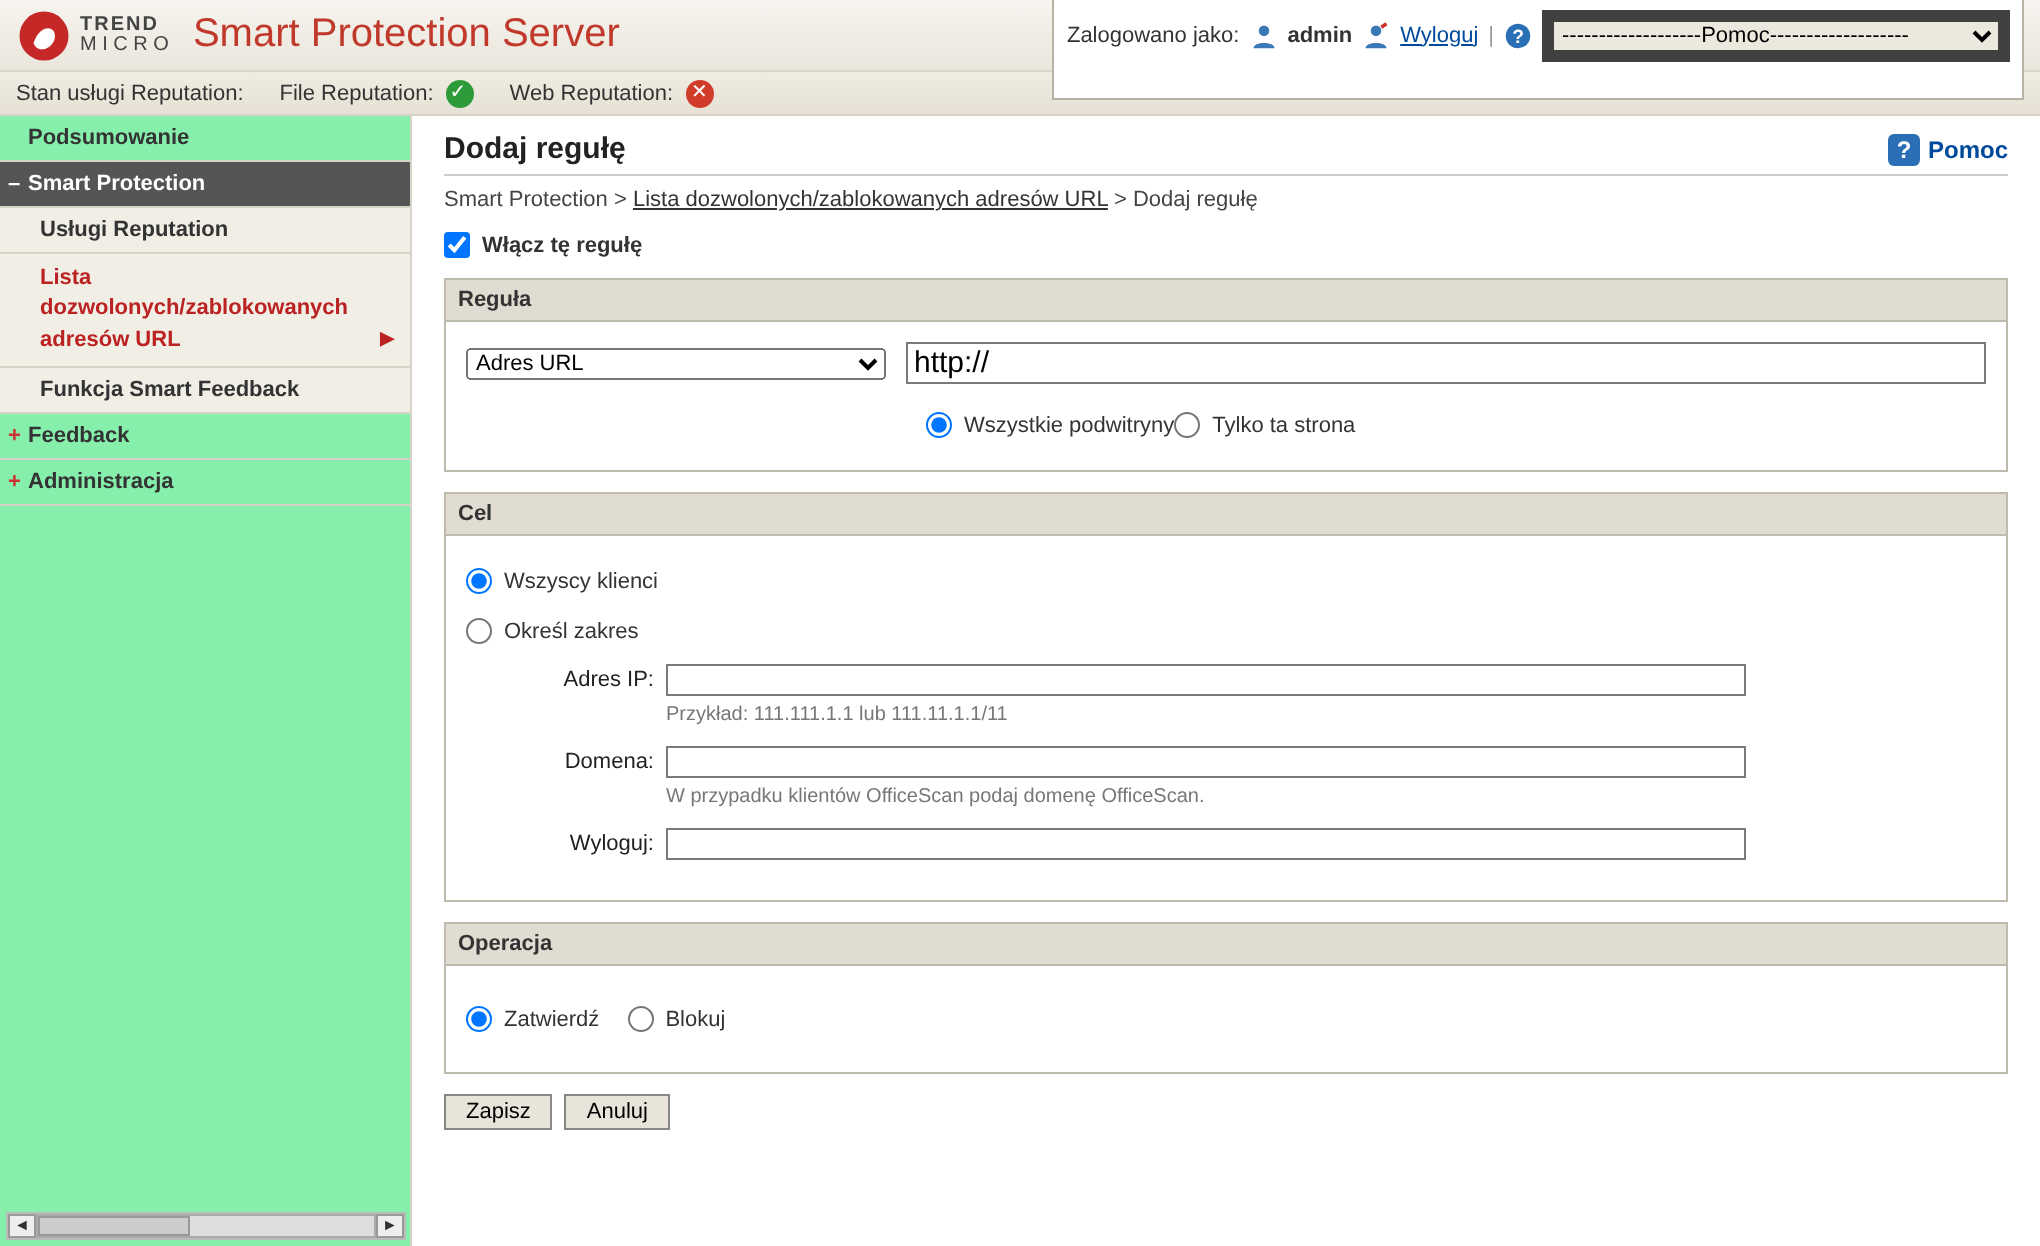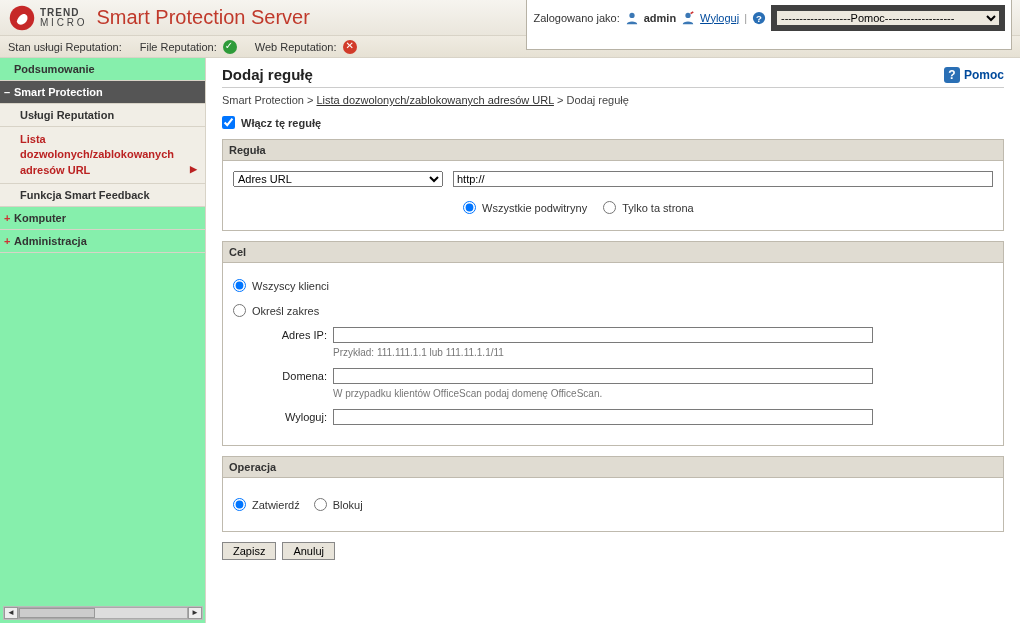--- a/index.html
+++ b/index.html
@@ -151,22 +151,22 @@
     background:#e0dcd2;
     font-weight:bold;
     font-size:11px;
     padding:4px 6px;
     border-bottom:1px solid #bfbaae;
   }
   .panel-b { padding:10px; }
 
   .regula-row { display:flex; align-items:center; gap:10px; }
   select.url-type { width:210px; font-size:11px; }
-  input.url-input { flex:1; font-size:11px; padding:1px 3px; border:1px solid #7a7a7a; background:#fff;}
-  .sub-radio-row { margin-top:8px; margin-left:230px; display:flex; gap:16px; font-size:11px; }
+  input.url-input { flex:1; font-size:15px; padding:1px 3px; border:1px solid #7a7a7a; background:#fff;}
+  .sub-radio-row { margin-top:8px; margin-left:230px; display:flex; font-size:11px; }
 
   .radio-line { display:flex; align-items:center; gap:6px; font-size:11px; margin:6px 0;}
   .fields { margin-left:28px; margin-top:10px; }
   .frow { display:flex; align-items:flex-start; margin-bottom:10px; }
   .flabel { width:72px; text-align:right; font-size:11px; padding-top:2px; padding-right:6px; color:#222;}
   .fbody { flex:0 0 540px; }
   .fbody input { width:100%; font-size:11px; padding:1px 3px; border:1px solid #7a7a7a; }
   .hint { font-size:10px; color:#777; margin-top:4px; }
 
   .op-row { display:flex; gap:14px; font-size:11px; padding:4px 0; }
@@ -240,21 +240,21 @@
 <div class="body-wrap">
   <div class="sidebar">
     <div class="side-item">Podsumowanie</div>
     <div class="side-item active-dark">Smart Protection</div>
     <div class="side-sub">Usługi Reputation</div>
     <div class="side-sub active">
       <span>Lista dozwolonych/zablokowanych adresów URL</span>
       <span class="arrow">▶</span>
     </div>
     <div class="side-sub">Funkcja Smart Feedback</div>
-    <div class="side-item plus">Komputer</div>
+    <div class="side-item plus">Feedback</div>
     <div class="side-item plus">Administracja</div>
   </div>
 
   <div class="main">
     <div class="page-head">
       <div class="page-title">Dodaj regułę</div>
       <a href="#" class="help-link">
         <span class="help-q">?</span>
         <span>Pomoc</span>
       </a>

